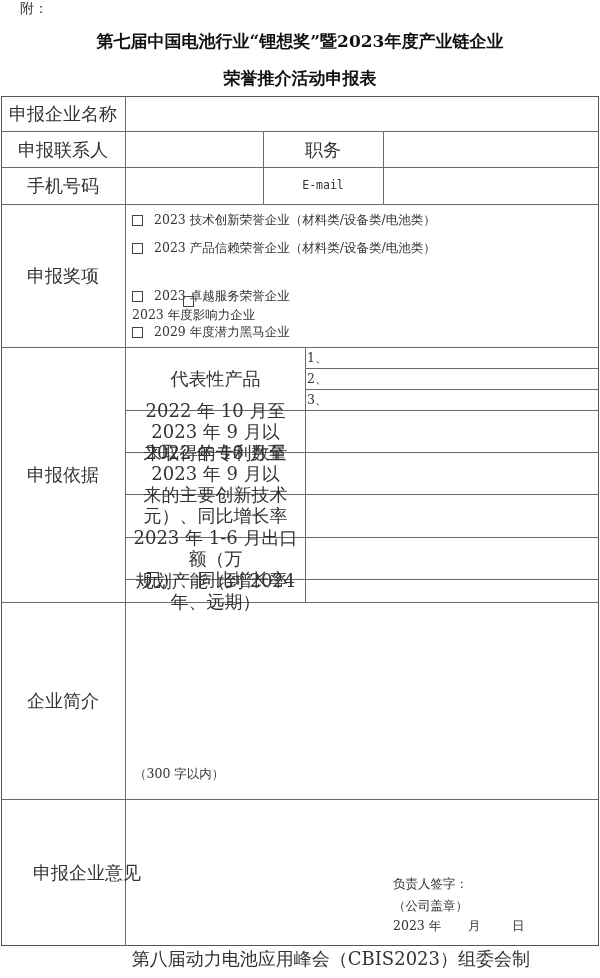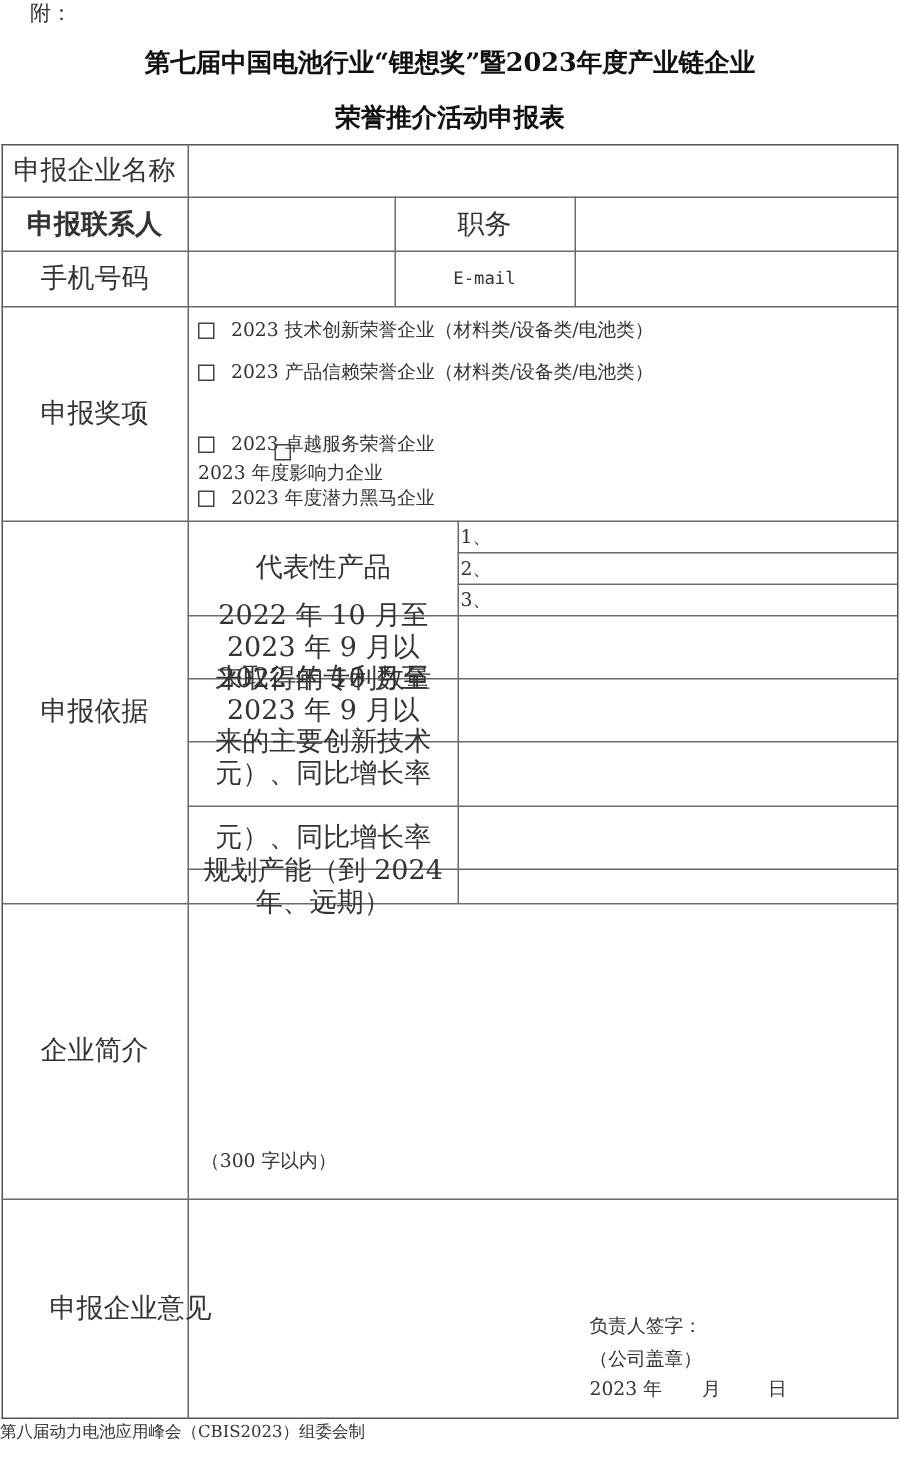--- a/index.html
+++ b/index.html
@@ -12,21 +12,21 @@
   .line { position:absolute; background:#6a6a6a; }
   .h { height:1px; }
   .v { width:1px; }
   .thick { background:#555; }
   .cell { position:absolute; display:flex; align-items:center; justify-content:center; text-align:center;
           font-size:18px; color:#333; line-height:21px; }
   .award { position:absolute; left:132px; font-size:12.5px; color:#333; display:flex; align-items:center; }
   .award .box { display:inline-block; width:9px; height:9px; border:1px solid #444; margin-right:11px; }
   .num { position:absolute; left:307px; font-size:12.5px; color:#333; }
   .txt { position:absolute; font-size:12.5px; color:#333; }
-  .footer { position:absolute; left:0; width:530px; top:947px; font-size:11px; color:#333; }
+  .footer { position:absolute; left:0; width:530px; text-align:right; top:947px; font-size:18px; color:#333; }
 </style>
 </head>
 <body>
 
 <div class="abs attach">附：</div>
 <div class="abs title1">第七届中国电池行业“锂想奖”暨2023年度产业链企业</div>
 <div class="abs title2">荣誉推介活动申报表</div>
 
 <div>
 
@@ -53,21 +53,21 @@
   <div class="line h" style="left:125px;width:473px;top:410px;"></div>
   <div class="line h" style="left:125px;width:473px;top:452px;"></div>
   <div class="line h" style="left:125px;width:473px;top:494px;"></div>
   <div class="line h" style="left:125px;width:473px;top:537px;"></div>
   <div class="line h" style="left:125px;width:473px;top:579px;"></div>
 </div>
 
 <div class="cell" style="left:1px;width:124px;top:96px;height:35px;">申报企业名称</div>
 <div class="cell" style="left:126px;width:472px;top:97px;height:34px;"></div>
 
-<div class="cell" style="left:1px;width:124px;top:131px;height:36px;font-weight:bold;">申报联系人</div>
+<div class="cell" style="left:1px;width:124px;top:131px;height:36px;">申报联系人</div>
 <div class="cell" style="left:126px;width:137px;top:132px;height:35px;"></div>
 <div class="cell" style="left:263px;width:120px;top:131px;height:36px;">职务</div>
 <div class="cell" style="left:384px;width:214px;top:132px;height:35px;"></div>
 
 <div class="cell" style="left:1px;width:124px;top:167px;height:37px;">手机号码</div>
 <div class="cell" style="left:126px;width:137px;top:168px;height:36px;"></div>
 <div class="cell" style="left:263px;width:120px;top:167px;height:37px;font-family:'DejaVu Sans Mono','Liberation Mono',monospace;font-size:11.5px;">E-mail</div>
 <div class="cell" style="left:384px;width:214px;top:168px;height:36px;"></div>
 
 <div class="cell" style="left:1px;width:124px;top:204px;height:143px;">申报奖项</div>
@@ -82,21 +82,21 @@
 <div class="award" style="top:268px;margin-top:20px;">
   <span class="box"></span>
   <span>2023 卓越服务荣誉企业</span>
 </div>
 <div class="award" style="top:296px;flex-direction:column;">
   <span class="box"></span>
   <span>2023 年度影响力企业</span>
 </div>
 <div class="award" style="top:324px;">
   <span class="box"></span>
-  <span>2023 年度潜力黑马企业</span>
+  <span>2029 年度潜力黑马企业</span>
 </div>
 
 <div class="cell" style="left:1px;width:124px;top:347px;height:255px;">申报依据</div>
 <div class="cell" style="left:126px;width:179px;top:347px;height:63px;">代表性产品</div>
 <div class="num" style="top:350px;">1、</div>
 <div class="num" style="top:371px;">2、</div>
 <div class="num" style="top:392px;">3、</div>
 
 <div class="cell" style="left:126px;width:179px;top:410px;height:42px;flex-direction:column;">
   <span>2022 年 10 月至 2023 年 9 月以</span>
@@ -109,20 +109,21 @@
   <span>来的主要创新技术</span>
 </div>
 <div class="cell" style="left:306px;width:292px;top:453px;height:41px;"></div>
 
 <div class="cell" style="left:126px;width:179px;top:494px;height:43px;flex-direction:column;">
   <span>元）、同比增长率</span>
 </div>
 <div class="cell" style="left:306px;width:292px;top:495px;height:42px;"></div>
 
 <div class="cell" style="left:126px;width:179px;top:537px;height:42px;flex-direction:column;">
+  <span>2023 年 1-6 月出口额（万</span>
   <span>元）、同比增长率</span>
 </div>
 <div class="cell" style="left:306px;width:292px;top:538px;height:41px;"></div>
 
 <div class="cell" style="left:126px;width:179px;top:579px;height:23px;">规划产能（到 2024 年、远期）</div>
 <div class="cell" style="left:306px;width:292px;top:580px;height:22px;"></div>
 
 <div class="cell" style="left:1px;width:124px;top:602px;height:197px;">企业简介</div>
 <div class="cell" style="left:126px;width:472px;top:603px;height:196px;"></div>
 <div class="txt" style="left:134px;top:766px;">（300 字以内）</div>

